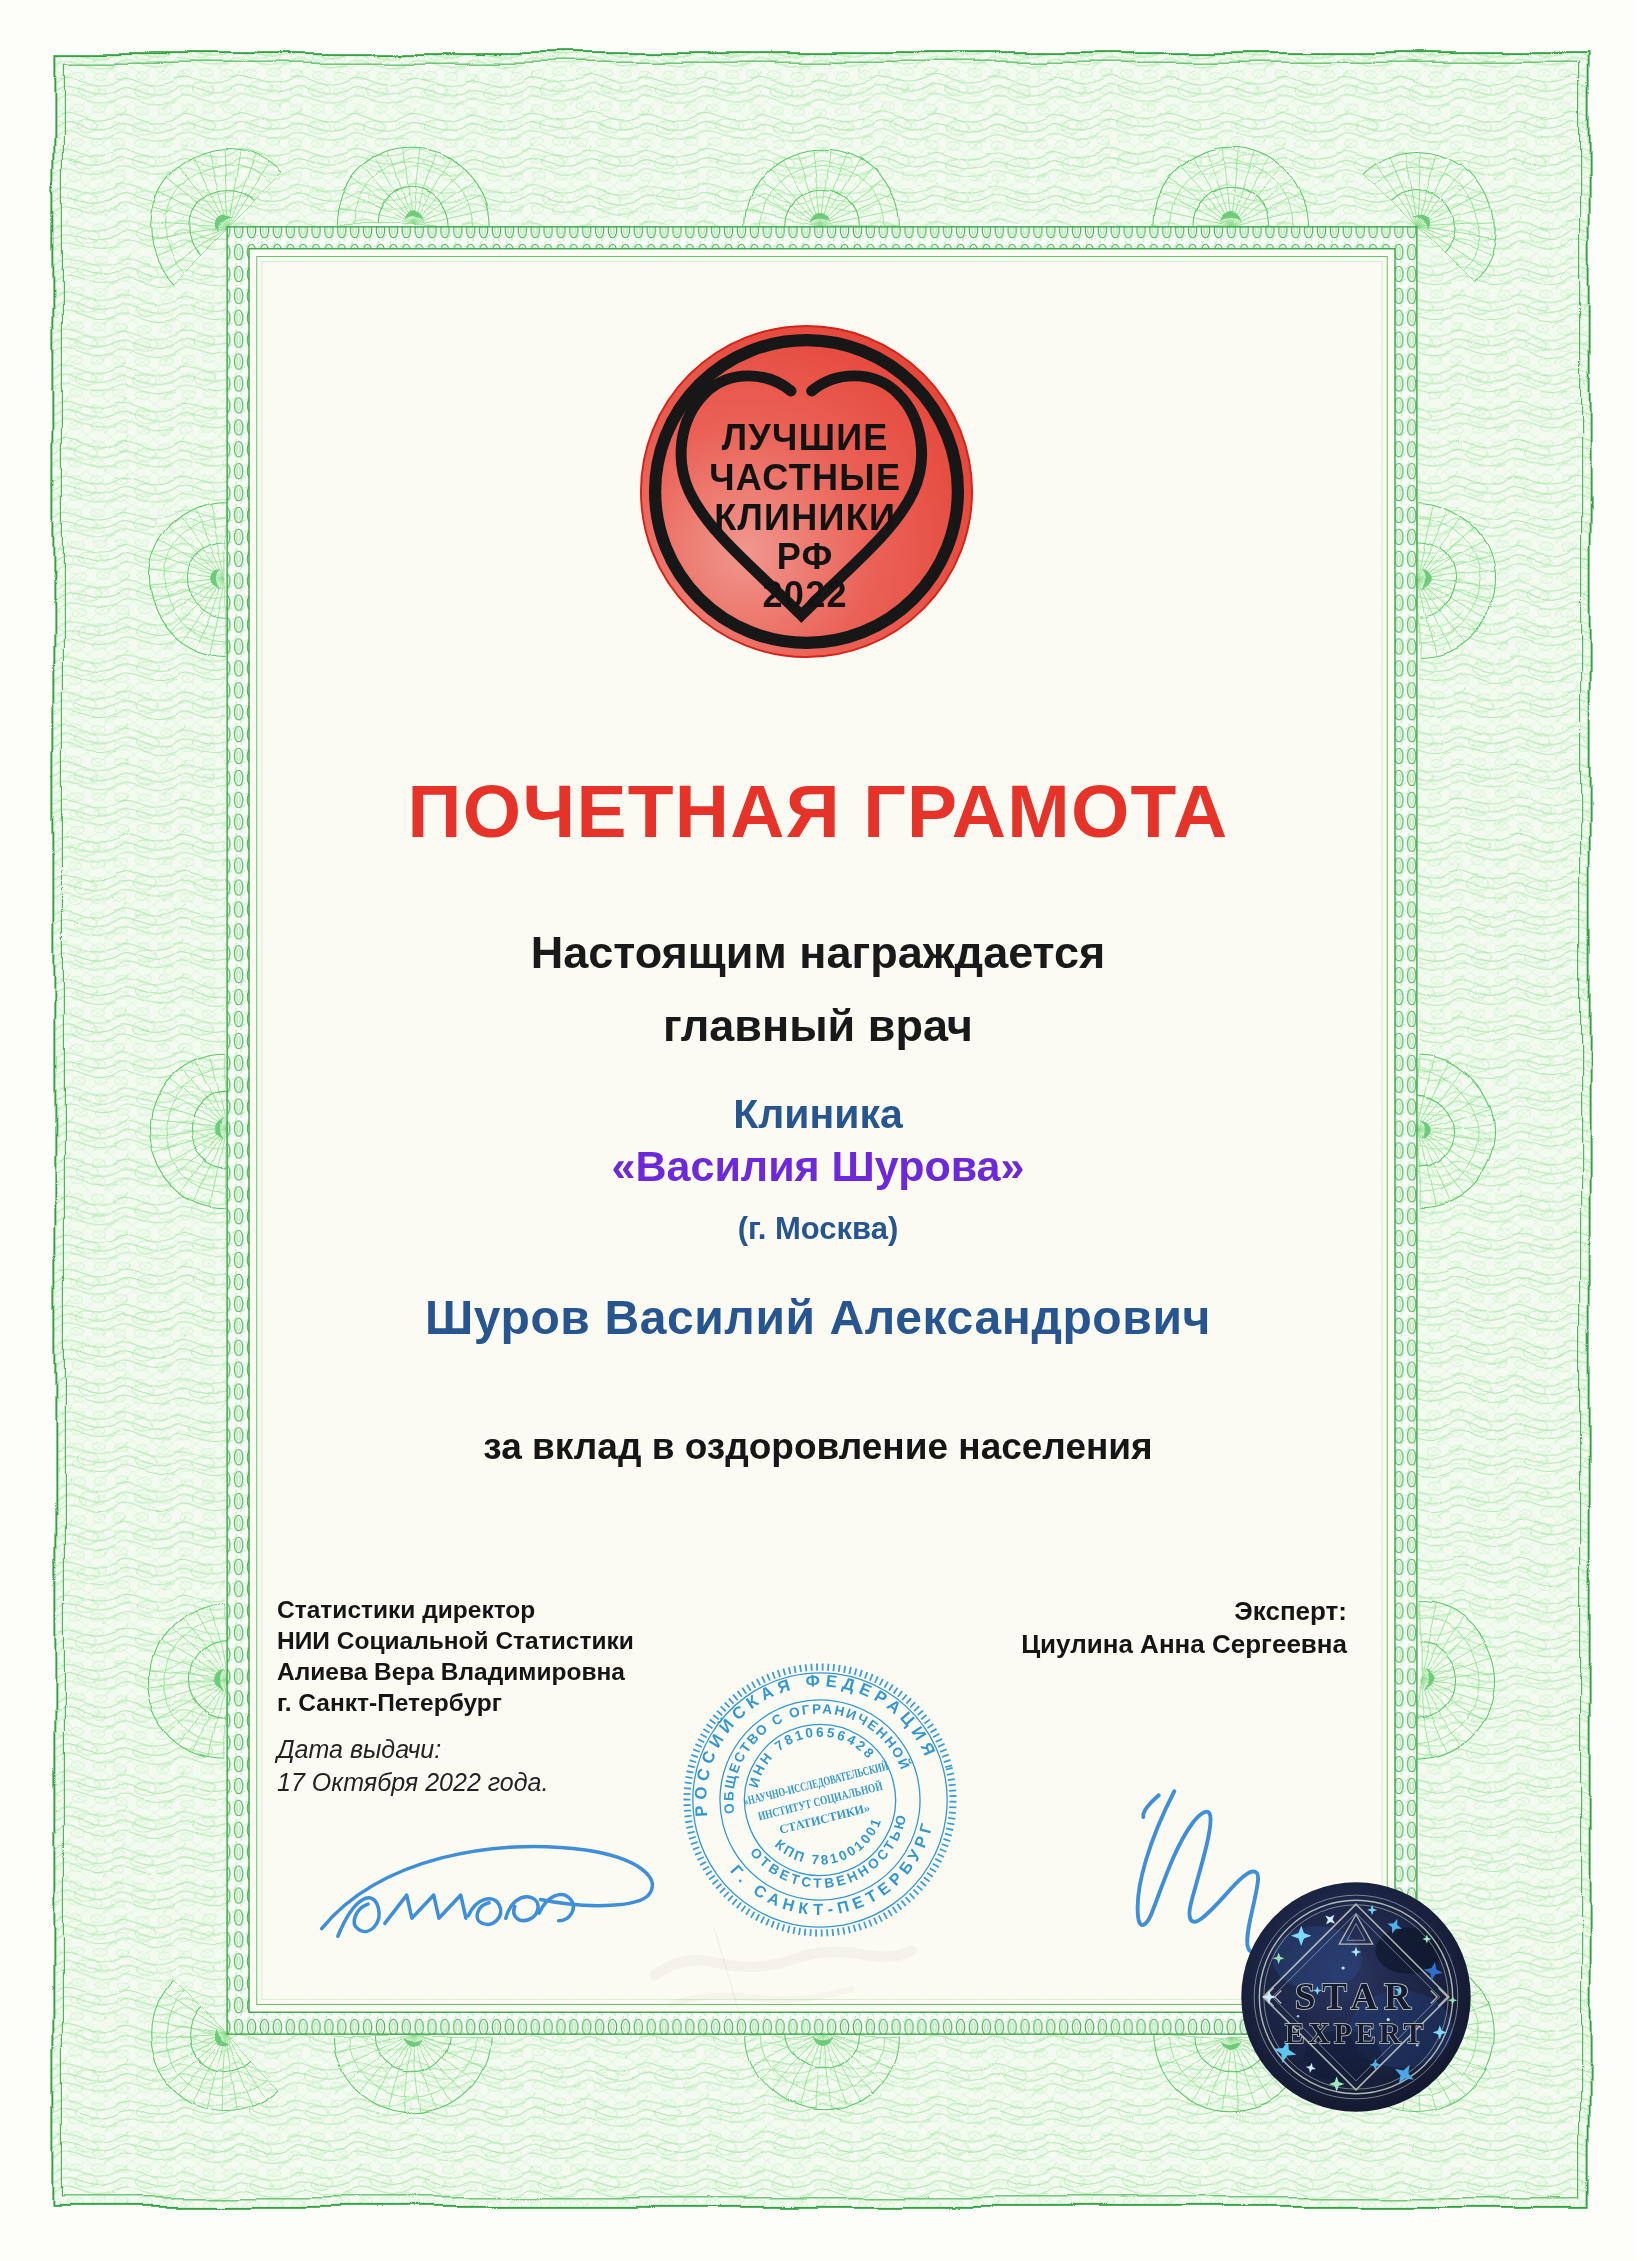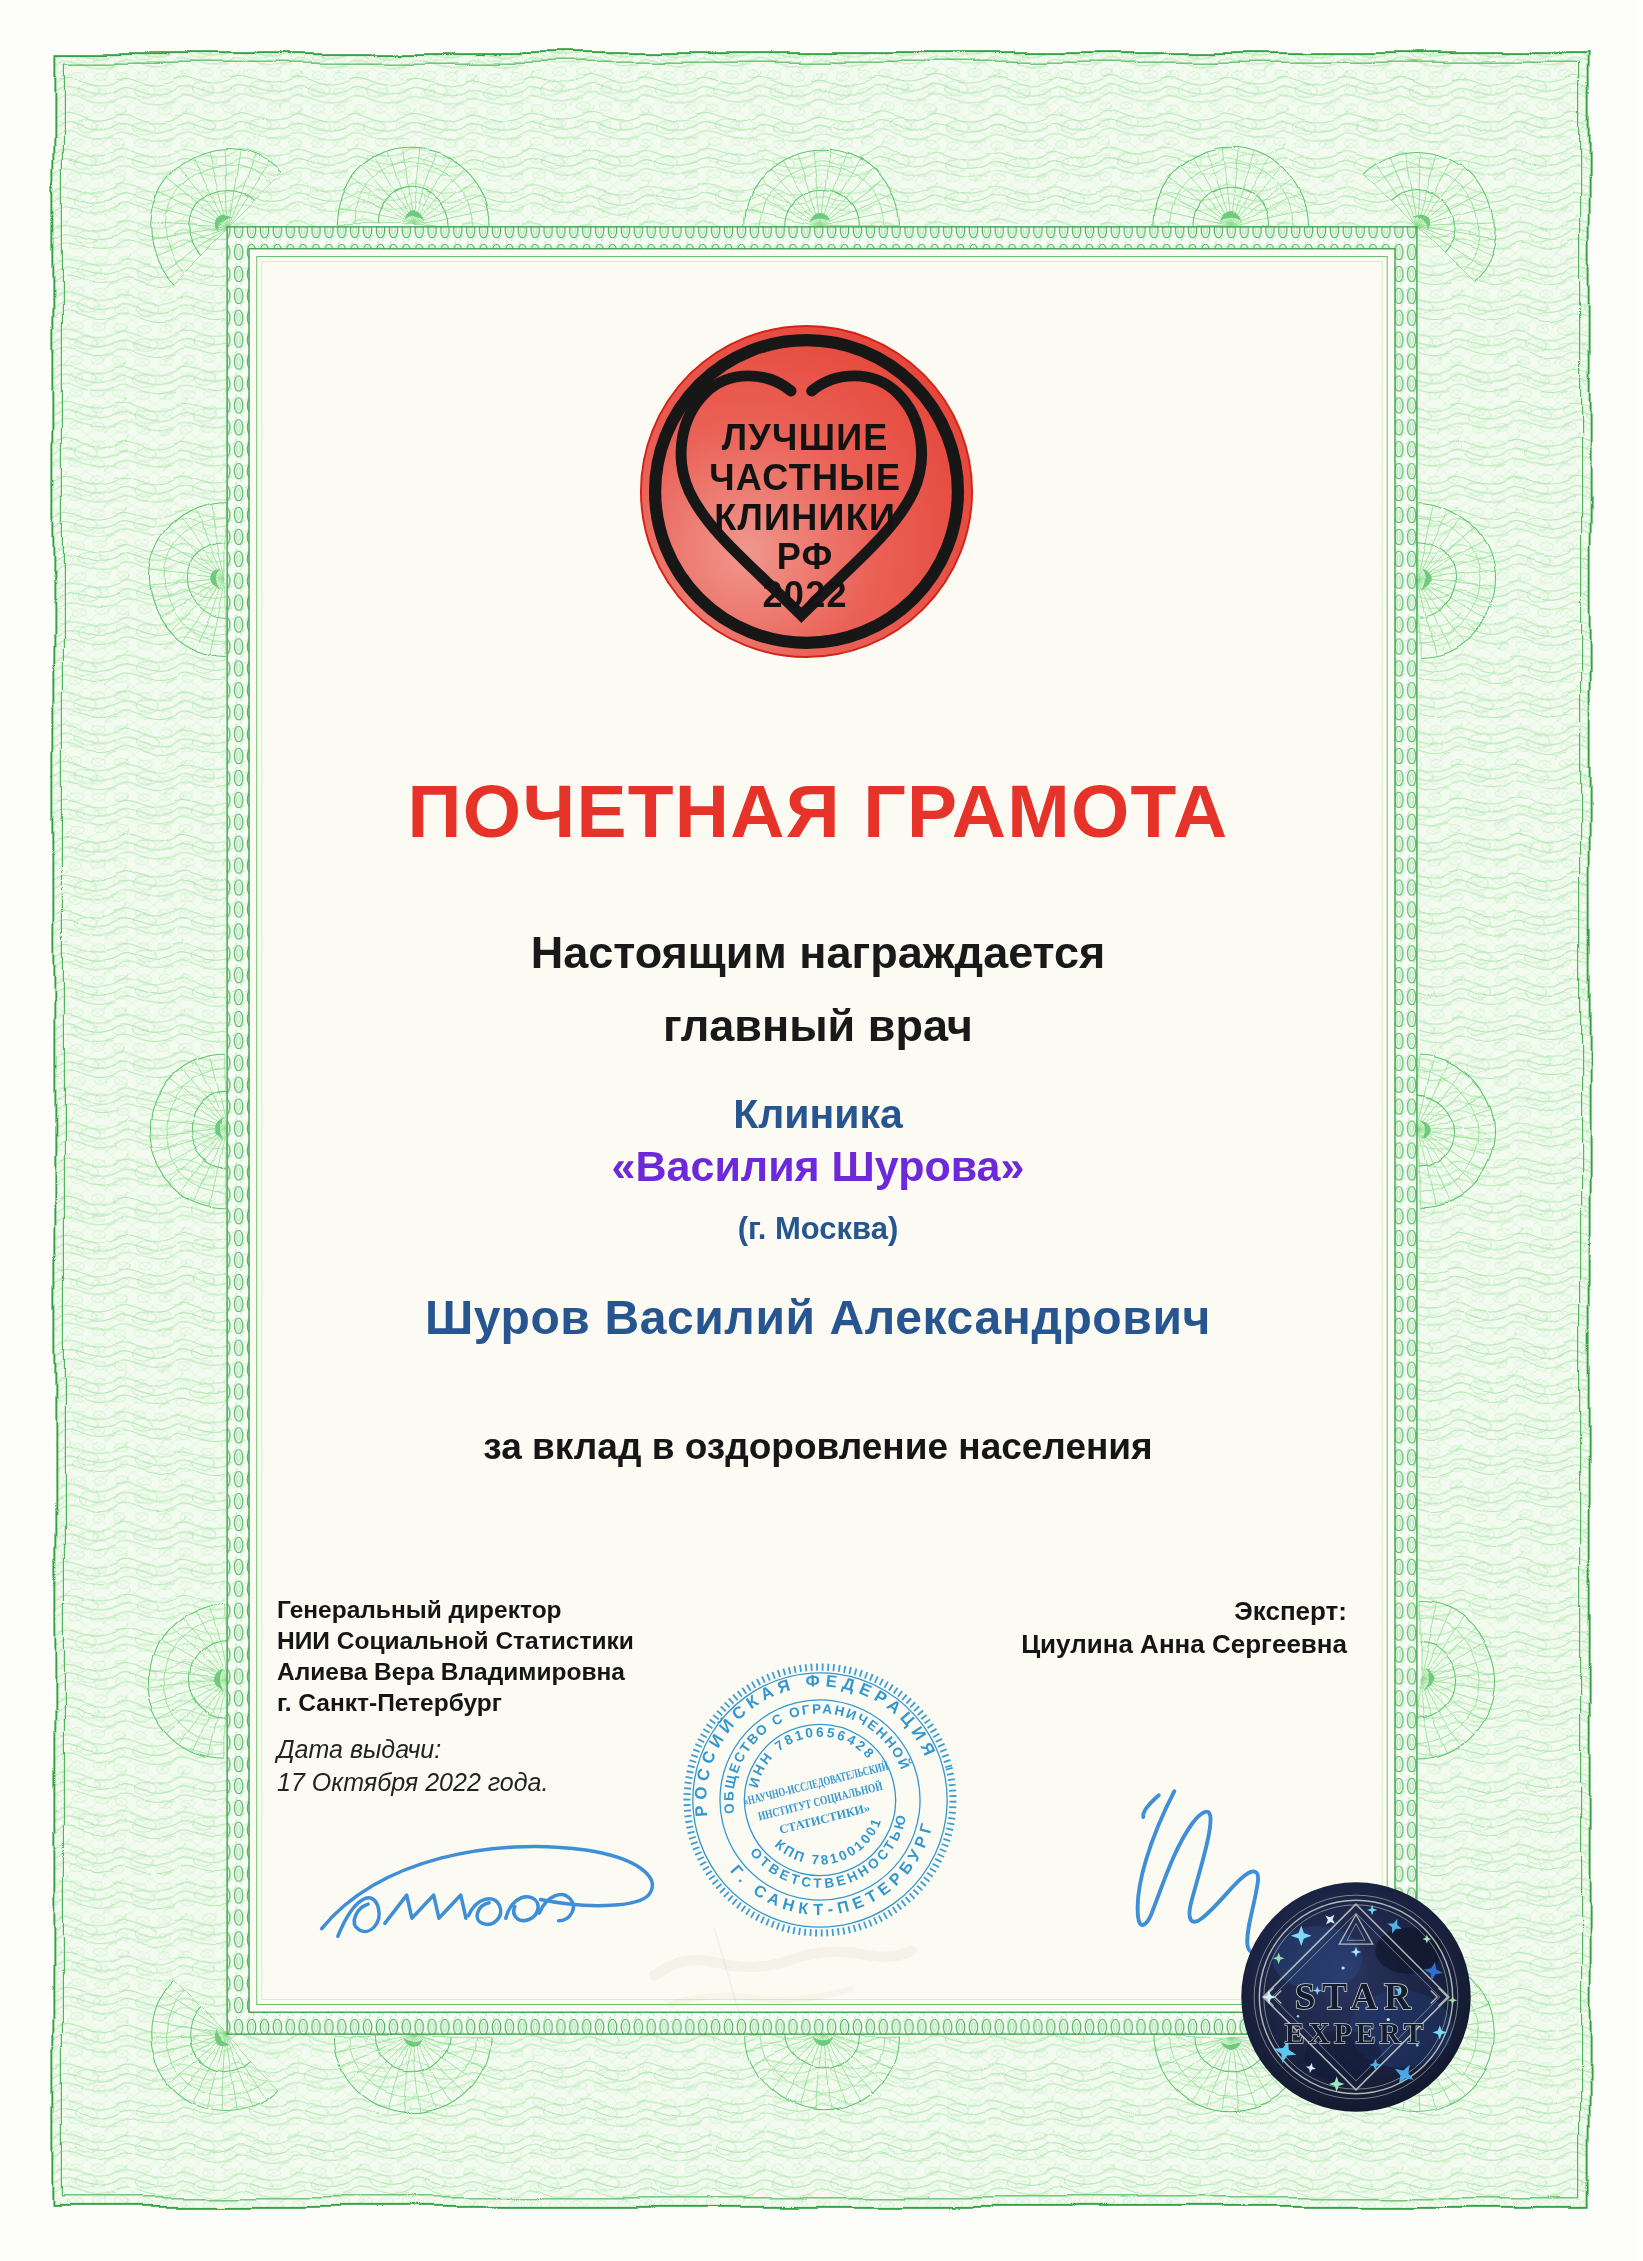--- a/index.html
+++ b/index.html
@@ -169,21 +169,21 @@
   <div class="txt t-title">ПОЧЕТНАЯ ГРАМОТА</div>
   <div class="txt t-intro1">Настоящим награждается</div>
   <div class="txt t-intro2">главный врач</div>
   <div class="txt t-clinic1">Клиника</div>
   <div class="txt t-clinic2">«Василия Шурова»</div>
   <div class="txt t-city">(г. Москва)</div>
   <div class="txt t-name">Шуров Василий Александрович</div>
   <div class="txt t-reason">за вклад в оздоровление населения</div>
 
   <div class="issuer">
-    <div>Генеральный директор</div>
+    <div>Статистики директор</div>
     <div>НИИ Социальной Статистики</div>
     <div>Алиева Вера Владимировна</div>
     <div>г. Санкт-Петербург</div>
   </div>
   <div class="issuer-date">
     <div>Дата выдачи:</div>
     <div>17 Октября 2022 года.</div>
   </div>
 
   <div class="expert">

